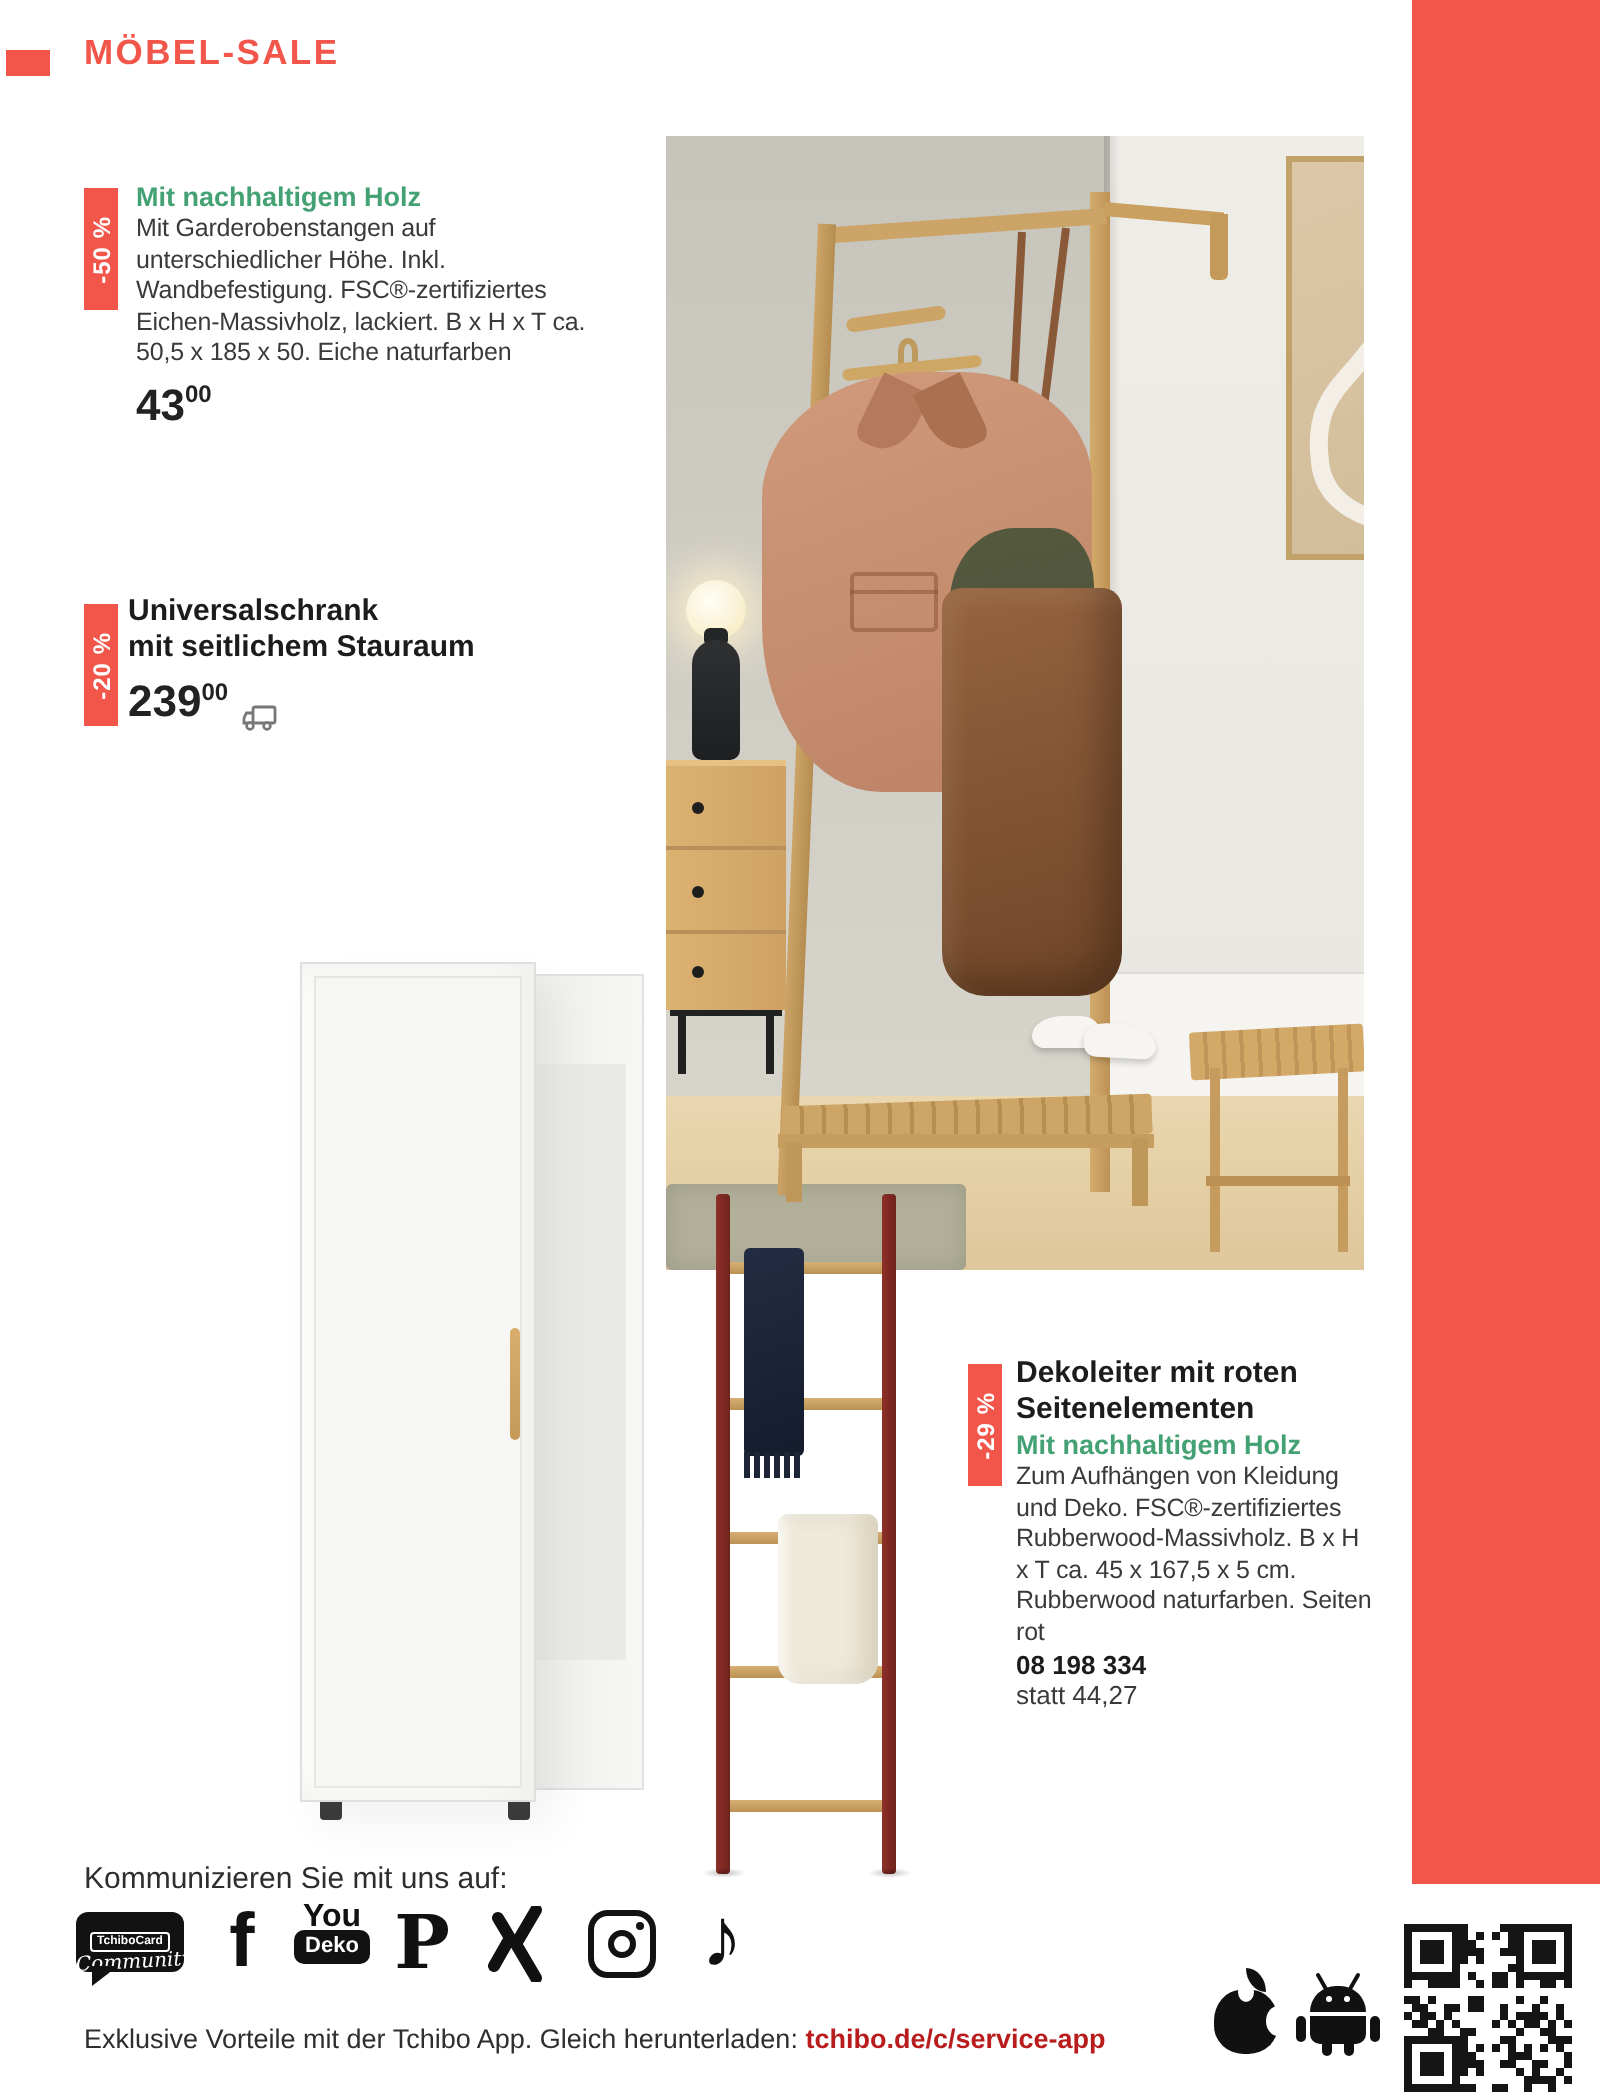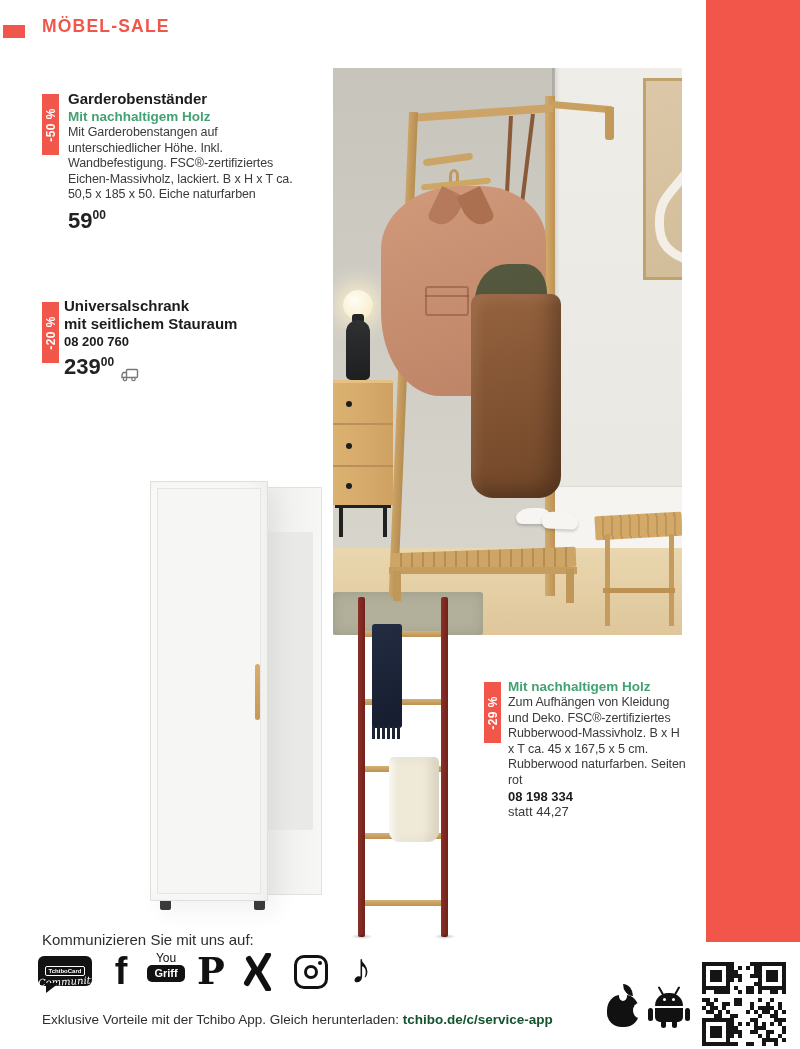--- a/index.html
+++ b/index.html
@@ -109,31 +109,31 @@
   .social-heading{position:absolute;left:42px;top:931px;font-size:15px;color:#2e2e2c;}
   .soc{position:absolute;display:flex;align-items:center;justify-content:center;color:#111;}
   .community{left:38px;top:956px;width:54px;height:40px;display:block;}
   .community .bubble{position:relative;width:54px;height:30px;background:#121212;border-radius:6px;}
   .community .bubble:after{content:"";position:absolute;left:8px;top:27px;border-top:10px solid #121212;border-right:13px solid transparent;}
   .community .card{margin:0 auto;width:42px;padding-top:3px;text-align:center;}
   .community .card b{display:inline-block;border:1px solid #fff;color:#fff;font-size:6px;font-weight:700;padding:1px 3px;border-radius:2px;}
   .community .script{display:block;text-align:center;color:#fff;font-size:10px;font-style:italic;font-family:"DejaVu Serif",serif;margin-top:-1px;transform:rotate(-3deg);}
   .fb{left:108px;top:950px;width:26px;height:42px;font-size:38px;font-weight:700;}
   .yt{left:147px;top:953px;width:38px;height:40px;display:block;text-align:center;}
-  .yt .you{font-size:12px;font-weight:400;line-height:11px;}
+  .yt .you{font-size:16px;font-weight:700;line-height:11px;}
   .yt .tube{margin-top:1px;background:#121212;color:#fff;border-radius:5px;font-size:11px;font-weight:700;line-height:17px;height:17px;}
   .pin{left:196px;top:950px;width:30px;height:42px;font-size:37px;font-weight:900;font-family:"DejaVu Serif",serif;}
   .xing{left:241px;top:953px;width:32px;height:38px;}
   .ig{left:294px;top:955px;width:34px;height:34px;display:block;}
   .ig .frame{position:relative;width:34px;height:34px;border:3px solid #121212;border-radius:10px;}
   .ig .lens{position:absolute;left:7px;top:7px;width:14px;height:14px;border:3px solid #121212;border-radius:50%;}
   .ig .dot{position:absolute;right:3px;top:3px;width:4px;height:4px;border-radius:50%;background:#121212;}
   .tiktok{left:343px;top:945px;width:36px;height:48px;font-size:42px;font-weight:700;}
   .app-line{position:absolute;left:42px;top:1012px;font-size:13.5px;color:#2e2e2c;}
-  .app-line b{font-weight:700;color:#14532d;}
+  .app-line b{font-weight:700;color:#b91c1c;}
 
   .apple{position:absolute;left:606px;top:983px;width:34px;height:46px;}
   .apple .leaf{position:absolute;left:17px;top:1px;width:10px;height:12px;background:#111;border-radius:0 100% 0 100%;}
   .apple .body{position:absolute;left:1px;top:12px;width:32px;height:32px;background:#111;border-radius:42% 42% 46% 46%/48% 48% 44% 44%;}
   .apple .notch{position:absolute;left:13px;top:8px;width:8px;height:10px;background:#fff;border-radius:50%;}
   .apple .bite{position:absolute;left:27px;top:20px;width:12px;height:15px;background:#fff;border-radius:50%;}
   .android{position:absolute;left:648px;top:986px;width:42px;height:42px;}
   .android .ant{position:absolute;width:2px;height:10px;background:#111;top:0;border-radius:2px;}
   .android .a1{left:12px;transform:rotate(-30deg);} .android .a2{left:28px;transform:rotate(30deg);}
   .android .head{position:absolute;left:7px;top:7px;width:28px;height:13px;background:#111;border-radius:14px 14px 0 0;}
@@ -234,70 +234,70 @@
     <div class="rail-shadow" style="left:434px"></div>
     <div class="scarf"></div>
     <div class="scarf-fringe"></div>
     <div class="blanket"></div>
   </div>
 
   <div class="badge badge-1">
       <span>-50 %</span>
     </div>
   <div class="prod prod-1">
-    <div class="prod-title">Garderobenständer</div>
     <div class="prod-eco">Mit nachhaltigem Holz</div>
     <div class="prod-desc">Mit Garderobenstangen auf unterschiedlicher Höhe. Inkl. Wandbefestigung. FSC®-zertifiziertes Eichen-Massivholz, lackiert. B x H x T ca. 50,5 x 185 x 50. Eiche naturfarben</div>
     <div class="prod-price">
-        <span><span>59</span><sup>00</sup></span>
+        <span><span>43</span><sup>00</sup></span>
       </div>
   </div>
 
   <div class="badge badge-2">
       <span>-20 %</span>
     </div>
   <div class="prod prod-2">
     <div class="prod-title">Universalschrank
 mit seitlichem Stauraum</div>
-    <div class="prod-art">08 200 760</div>
     <div class="prod-price">
       <span><span>239</span><sup>00</sup></span>
       <span class="truck">
         <svg width="18" height="14" viewBox="0 0 18 14">
             <rect x="5.5" y="1.5" width="11" height="8" rx="1" fill="none" stroke="#777" stroke-width="1.4"></rect>
             <path d="M5.5 4.5H2.2L1 7v2.5h4.5" fill="none" stroke="#777" stroke-width="1.4"></path>
             <circle cx="4" cy="11" r="1.7" fill="#fff" stroke="#777" stroke-width="1.3"></circle>
             <circle cx="12.5" cy="11" r="1.7" fill="#fff" stroke="#777" stroke-width="1.3"></circle>
           </svg>
       </span>
     </div>
   </div>
 
   <div class="badge badge-3">
       <span>-29 %</span>
     </div>
   <div class="prod prod-3">
+    <div class="prod-title">Dekoleiter mit roten
+Seitenelementen</div>
     <div class="prod-eco">Mit nachhaltigem Holz</div>
     <div class="prod-desc">Zum Aufhängen von Kleidung und Deko. FSC®-zertifiziertes Rubberwood-Massivholz. B x H x T ca. 45 x 167,5 x 5 cm. Rubberwood naturfarben. Seiten rot</div>
     <div class="prod-art">08 198 334</div>
     <div class="prod-old">statt 44,27</div>
   </div>
 
   <div class="social-heading">Kommunizieren Sie mit uns auf:</div>
 
   <div class="soc community">
     <div class="bubble">
       <div class="card"><b>TchiboCard</b></div>
       <span class="script">Community</span>
     </div>
   </div>
   <div class="soc fb">f</div>
   <div class="soc yt">
     <div class="you">You</div>
-    <div class="tube">Griff</div>
+    <div class="tube">Deko</div>
   </div>
   <div class="soc pin">P</div>
   <div class="soc xing">
     <svg width="32" height="38" viewBox="0 0 32 38">
         <path d="M8 6 L14 16 L6 30" fill="none" stroke="#111" stroke-width="6" stroke-linecap="round" stroke-linejoin="round"></path>
         <path d="M27 2 L17 19 L27 36" fill="none" stroke="#111" stroke-width="6" stroke-linecap="round" stroke-linejoin="round"></path>
       </svg>
   </div>
   <div class="soc ig">
     <div class="frame">

